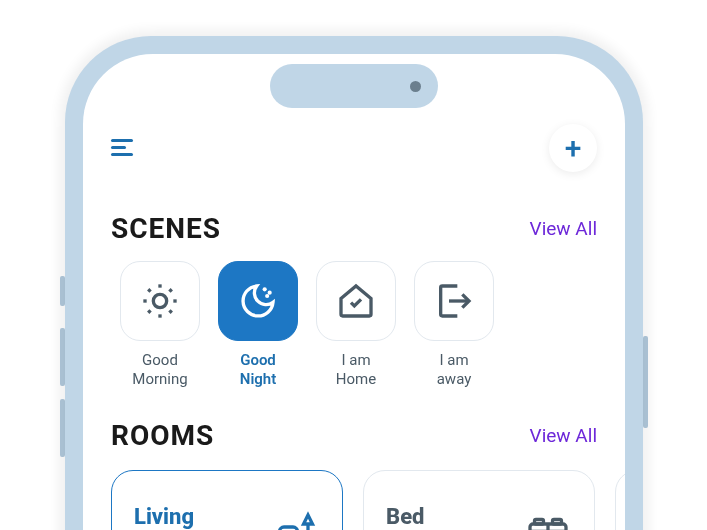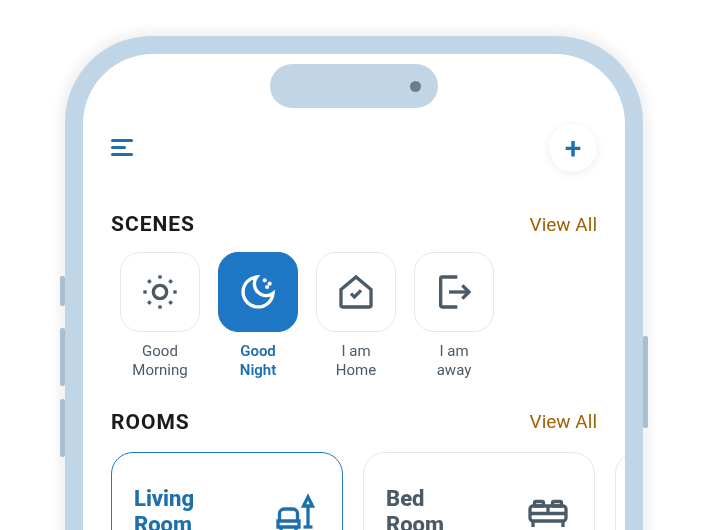--- a/index.html
+++ b/index.html
@@ -81,24 +81,24 @@
     box-shadow: 0 2px 10px rgba(0,0,0,0.08);
     display: flex; align-items: center; justify-content: center;
     color: #1d6fae; font-size: 30px; font-weight: 500; line-height: 1;
     cursor: pointer;
   }
   .section-head {
     display: flex; justify-content: space-between; align-items: center;
     margin-top: 42px;
   }
   .section-title {
-    font-size: 21px; font-weight: 700; letter-spacing: 1px; color: #1a1a1a; text-transform: none;
+    font-size: 28px; font-weight: 700; letter-spacing: 1px; color: #1a1a1a; text-transform: none;
   }
   .view-all {
-    font-size: 19px; color: #a16207; cursor: pointer;
+    font-size: 19px; color: #6d28d9; cursor: pointer;
   }
   .scenes-row {
     display: flex; margin-top: 16px;
     align-items: flex-start;
   }
   .scene { width: 98px; text-align: center; cursor: pointer; }
   .scene .tile {
     width: 80px; height: 80px; border-radius: 20px;
     border: 1px solid #e2e8ee;
     display: flex; align-items: center; justify-content: center;

